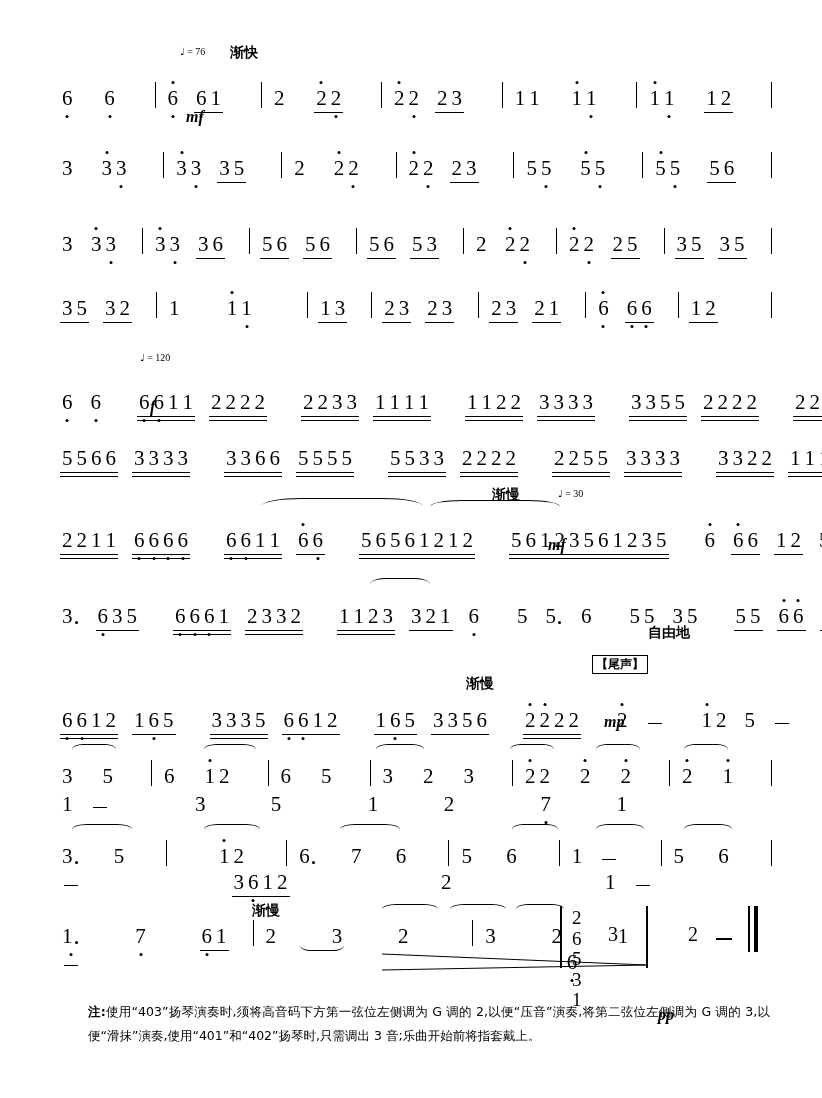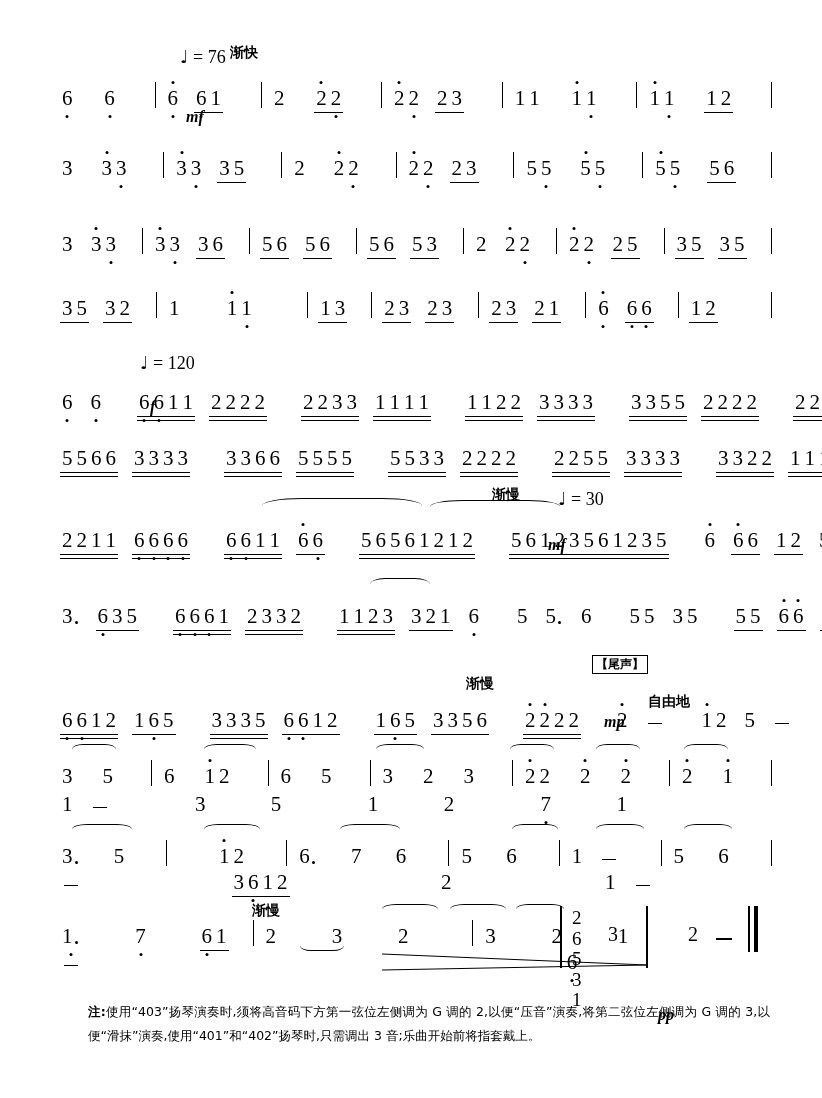--- a/index.html
+++ b/index.html
@@ -49,21 +49,21 @@
   .dash{display:inline-block; width:14px; height:1.5px; background:#000; margin:0 4px 7px 4px;}
 
   
   .slur{position:absolute; border-top:1.4px solid #000; border-radius:50%/100%; height:9px;}
   .slurDown{position:absolute; border-bottom:1.4px solid #000; border-radius:50%/100%; height:9px;}
 
   
   .mark{position:absolute; font-size:13px;}
   .mark.cn{font-family:"DejaVu Sans", sans-serif; font-weight:bold; font-size:14px;}
   .dyn{position:absolute; font-style:italic; font-family:"Liberation Serif", serif; font-weight:bold; font-size:16px;}
-  .tempo{position:absolute; font-size:18px; font-family:"Liberation Serif", serif;}
+  .tempo{position:absolute; font-size:10px; font-family:"Liberation Serif", serif;}
   .tempo .qn{font-family:"DejaVu Sans", sans-serif;}
 
   .box{position:absolute; border:1px solid #000; padding:0 3px; font-family:"DejaVu Sans", sans-serif; font-size:12px; font-weight:bold;}
 
   
   .note{
     position:absolute;
     left:88px; right:52px;
     font-family:"DejaVu Sans", sans-serif;
     font-size:12.5px;
@@ -96,21 +96,21 @@
   <div class="dyn" style="left:150px; top:398px;">f</div>
 
   <div class="mark cn" style="left:492px; top:486px;">渐慢</div>
   <div class="tempo" style="left:558px; top:488px;">
     <span class="qn">♩</span>
     <span>= 30</span>
   </div>
   <div class="dyn" style="left:548px; top:536px;">mf</div>
 
   <div class="box" style="left:592px; top:655px;">【尾声】</div>
-  <div class="mark cn" style="left:648px; top:693px;font-family:Liberation Mono, monospace;">自由地</div>
+  <div class="mark cn" style="left:648px; top:624px;font-family:Liberation Mono, monospace;">自由地</div>
   <div class="mark cn" style="left:466px; top:675px;">渐慢</div>
   <div class="dyn" style="left:604px; top:713px;text-align:right;">mp</div>
   <div class="mark cn" style="left:252px; top:902px;">渐慢</div>
   <div class="dyn" style="left:658px; top:1006px;">pp</div>
 
   <div class="sys" style="top:82px;">
     <span class="grp n">6<i class="dotD"></i></span>
     <span class="spacer"></span>
     <span class="grp n">6<i class="dotD"></i></span>
     <span class="spacer"></span>

